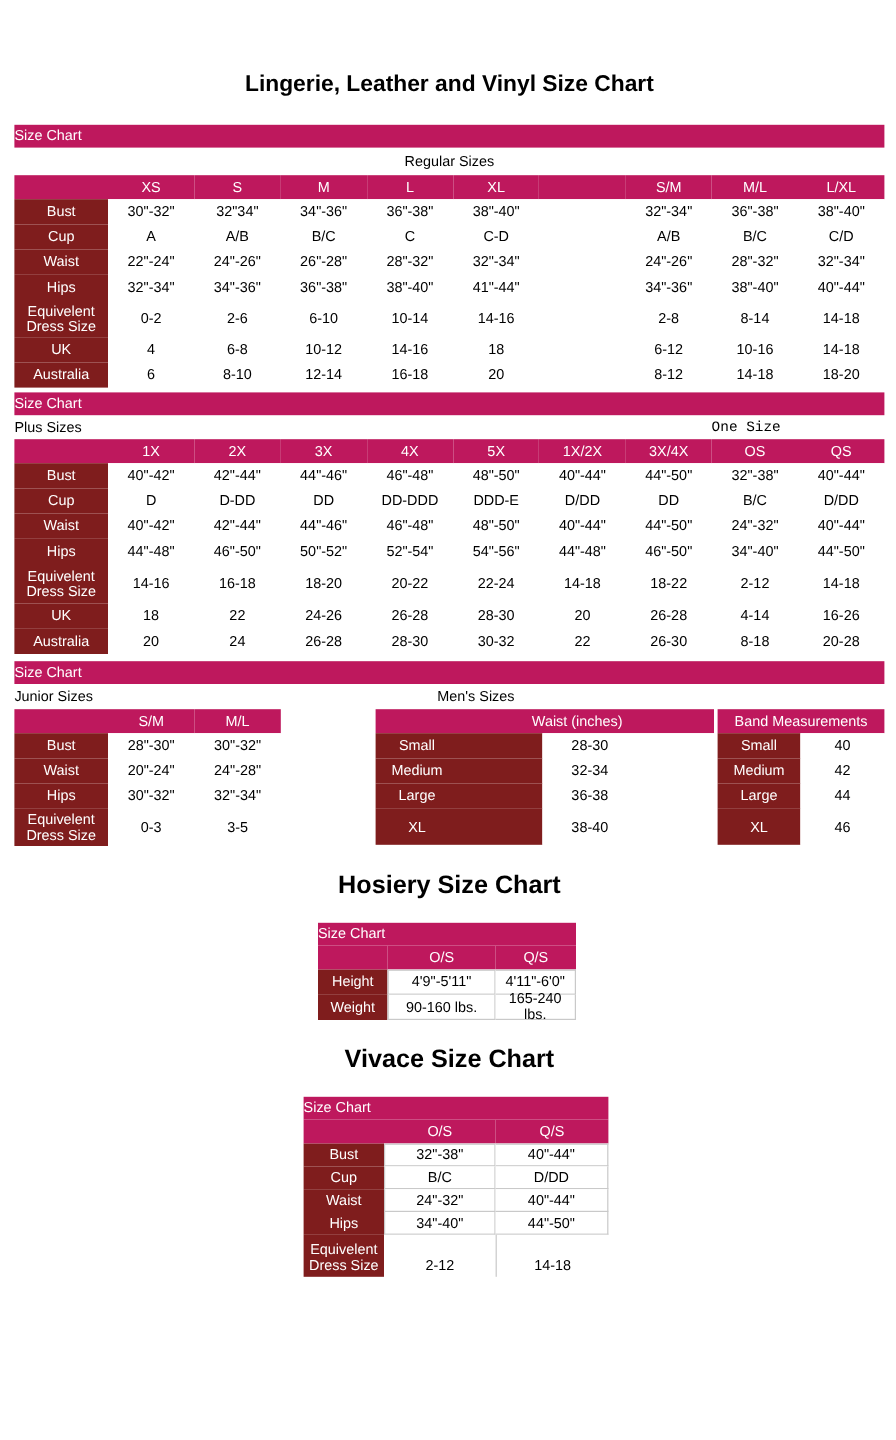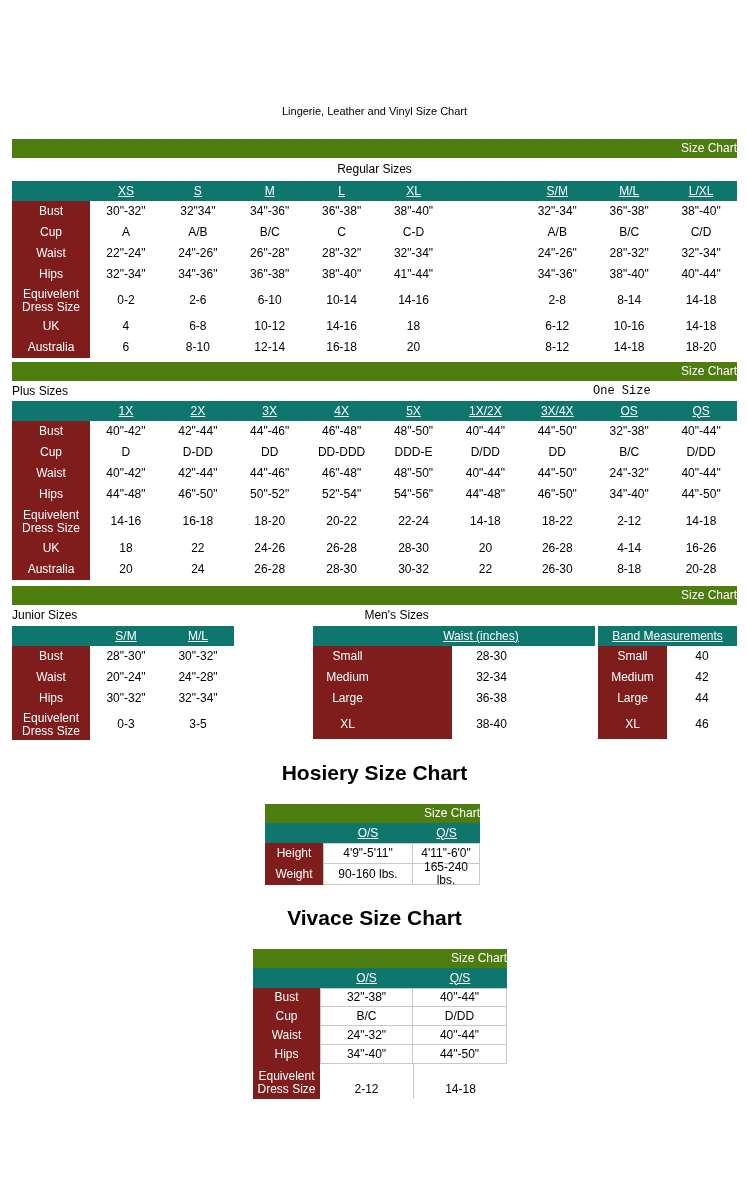--- a/index.html
+++ b/index.html
@@ -2,33 +2,33 @@
 <html><head>
 <meta charset="utf-8">
 <style>
   html,body{margin:0;padding:0;}
   body{
     width:747px;height:1200px;background:#ffffff;color:#000000;
     font-family:"Liberation Sans", sans-serif;font-size:12px;
     overflow:hidden;
   }
   .content{margin-left:12px;width:725px;}
-  .main-title{font-size:11px;font-weight:normal;text-align:center;margin:0;padding:105px 0 22px;}
+  .main-title{font-size:19px;font-weight:bold;text-align:center;margin:0;padding:60px 0 22px;}
   .sub-title{font-size:21px;font-weight:bold;text-align:center;margin:0;padding:21px 0 19px;}
-  .bar{height:19px;line-height:19px;background:#4d7c0f;color:#ffffff;text-align:right;}
+  .bar{height:19px;line-height:19px;background:#be185d;color:#ffffff;text-align:left;}
   .section-row{height:23px;line-height:23px;text-align:center;}
   .split-row{display:flex;height:20px;line-height:20px;text-align:left;}
   .split-row.h21{height:21px;line-height:21px;gap:44px;}
   .w509{width:509px;} .w72{width:72px;} .w144{width:144px;font-family:Liberation Mono, monospace;}
   .w222{width:222px;} .w79{width:79px;} .w424{width:424px;} .w3{width:3px;}
   .tables-row{display:flex;align-items:flex-start;}
   .grid{display:grid;}
   .cell{display:flex;align-items:center;justify-content:center;text-align:center;
         height:21px;line-height:13px;box-sizing:border-box;}
-  .hdr{background:#0f766e;color:#ffffff;height:20px;text-decoration:underline;}
+  .hdr{background:#be185d;color:#ffffff;height:20px;}
   .lbl{background:#7f1d1d;color:#ffffff;text-align:center;}
   .val{background:#ffffff;}
   .tall{height:31px;}
   .t-regular{grid-template-columns:78px repeat(9,1fr);width:725px;margin-bottom:4px;}
   .t-plus{grid-template-columns:78px repeat(9,1fr);width:725px;margin-bottom:6px;}
   .t-plus .tall{height:33px;}
   .t-junior{grid-template-columns:78px 72px 72px;width:222px;}
   .t-mens-waist{grid-template-columns:139px 143px;width:282px;}
   .t-mens-band{grid-template-columns:69px 70px;width:139px;}
   .t-mens-waist .tall,.t-mens-band .tall{height:30px;}

